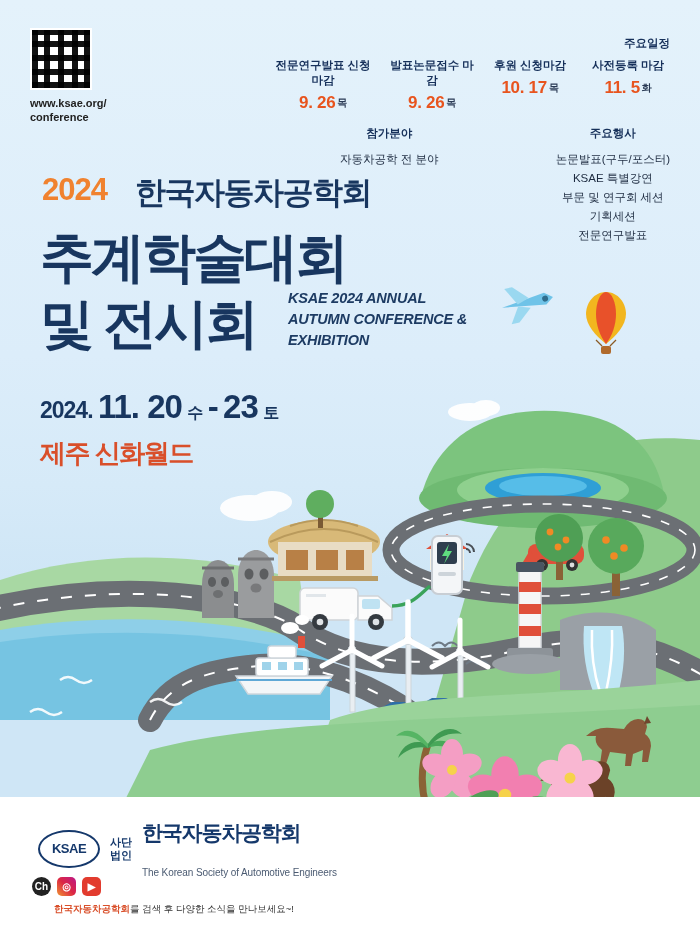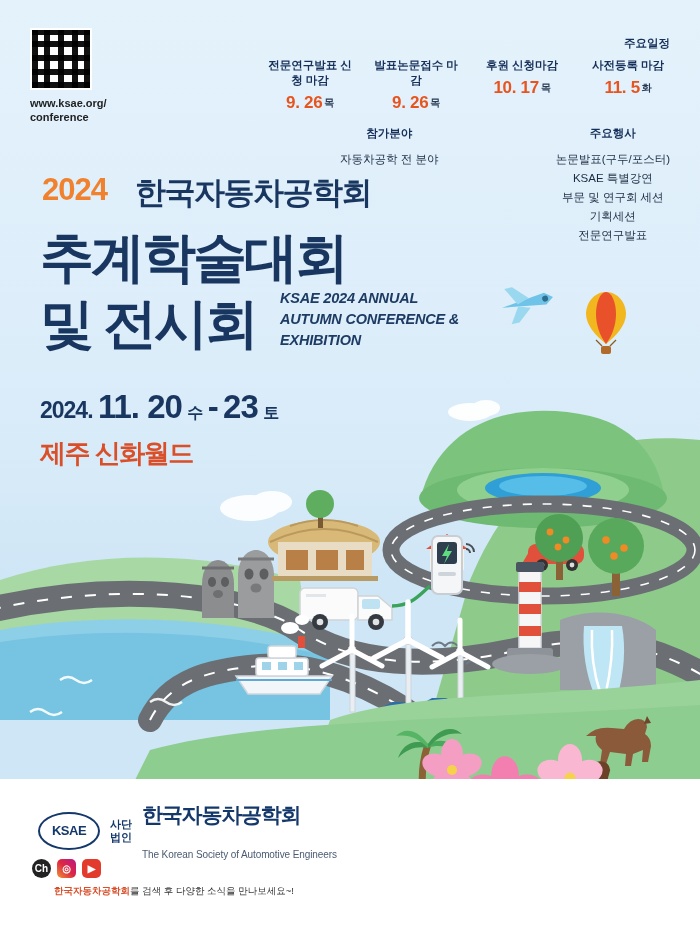--- a/index.html
+++ b/index.html
@@ -27,21 +27,21 @@
     background-blend-mode:multiply;
     border:2px solid #fff;
   }
   .qr-caption{
     margin-top:7px;font-size:11px;line-height:1.25;color:#222;font-weight:600;
   }
 
   
   .deadlines{
     position:absolute;left:270px;top:58px;width:400px;
-    display:flex;justify-content:flex-end;gap:22px;text-align:center;
+    display:flex;justify-content:flex-end;gap:14px;text-align:center;
   }
   .dl-item{min-width:84px;}
   .dl-label{font-size:11.5px;color:#16305a;font-weight:700;margin-bottom:5px;}
   .dl-date{font-size:17px;font-weight:800;color:#e8541e;letter-spacing:-0.3px;}
   .dl-date .dow{font-size:10px;color:#2a3a55;font-weight:700;margin-left:2px;vertical-align:2px;}
   .dl-item.last .dl-date{color:#e8541e;}
 
   .sched-head{
     position:absolute;right:30px;top:36px;font-size:11.5px;font-weight:800;color:#16305a;
   }
@@ -66,42 +66,42 @@
   }
   .t-main1{
     position:absolute;left:40px;top:222px;
     font-size:54px;font-weight:800;color:#18365f;letter-spacing:-3px;
   }
   .t-main2{
     position:absolute;left:40px;top:288px;
     font-size:54px;font-weight:800;color:#18365f;letter-spacing:-3px;
   }
   .t-en{
-    position:absolute;left:280px;top:288px;
+    position:absolute;left:288px;top:288px;
     font-size:14.5px;font-weight:800;font-style:italic;color:#1d3b63;line-height:1.45;
     letter-spacing:-0.2px;
   }
   .t-date{
     position:absolute;left:40px;top:388px;
     font-size:23px;font-weight:800;color:#18365f;letter-spacing:-1px;
   }
   .t-date .big{font-size:33px;color:#18365f;}
   .t-date .sm{font-size:16px;}
   .t-place{
     position:absolute;left:40px;top:436px;
     font-size:26px;font-weight:800;color:#d94f2a;letter-spacing:-1.5px;
   }
 
   
   .art{position:absolute;left:0;top:250px;width:700px;height:560px;}
   .art svg{display:block;}
 
   
   .footer{
-    position:absolute;left:0;bottom:0;width:700px;height:154px;background:#fff;
+    position:absolute;left:0;bottom:0;width:700px;height:136px;background:#fff;
   }
   .logo-wrap{position:absolute;left:38px;top:22px;display:flex;align-items:center;gap:10px;}
   .ksae-oval{
     width:58px;height:34px;border:2px solid #15386b;border-radius:50%;
     display:flex;align-items:center;justify-content:center;
     font-size:13px;font-weight:800;color:#15386b;letter-spacing:-0.5px;
   }
   .logo-ko{font-size:11px;font-weight:800;color:#15386b;line-height:1.1;}
   .logo-main{font-size:21px;font-weight:800;color:#15386b;letter-spacing:-1.2px;}
   .logo-en{font-size:10px;color:#4b5b72;margin-top:20px;letter-spacing:-0.1px;}

